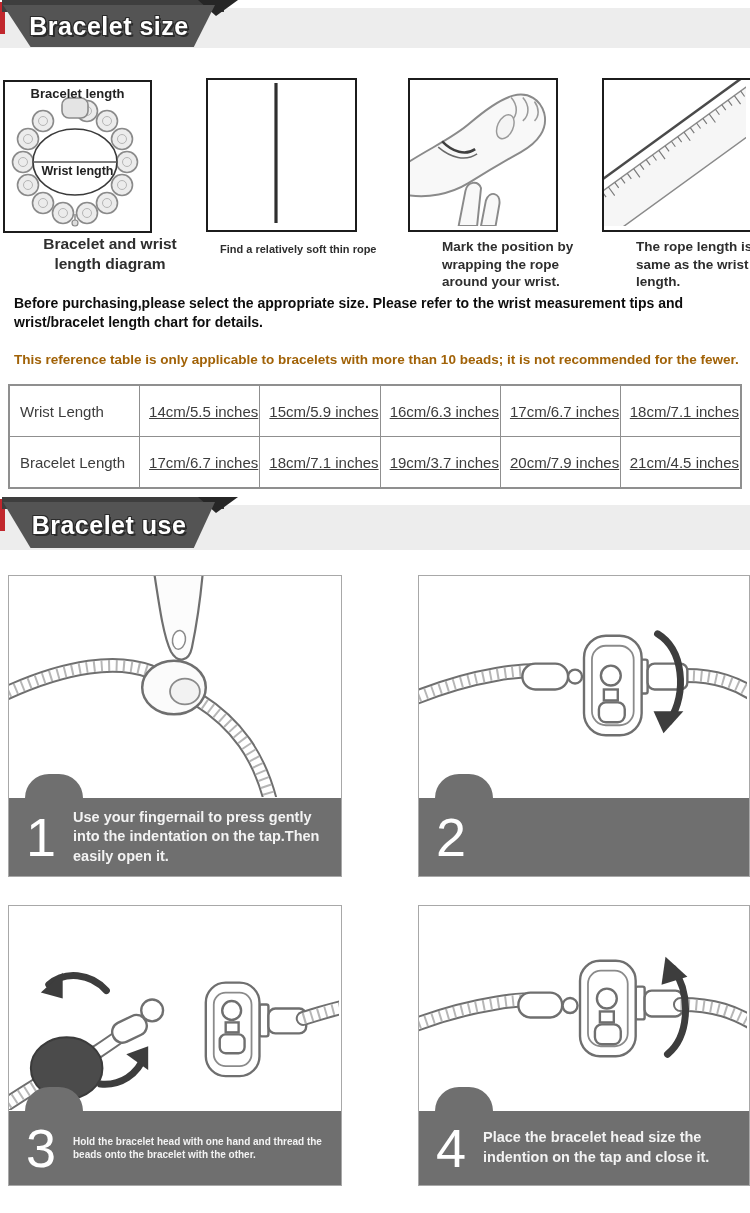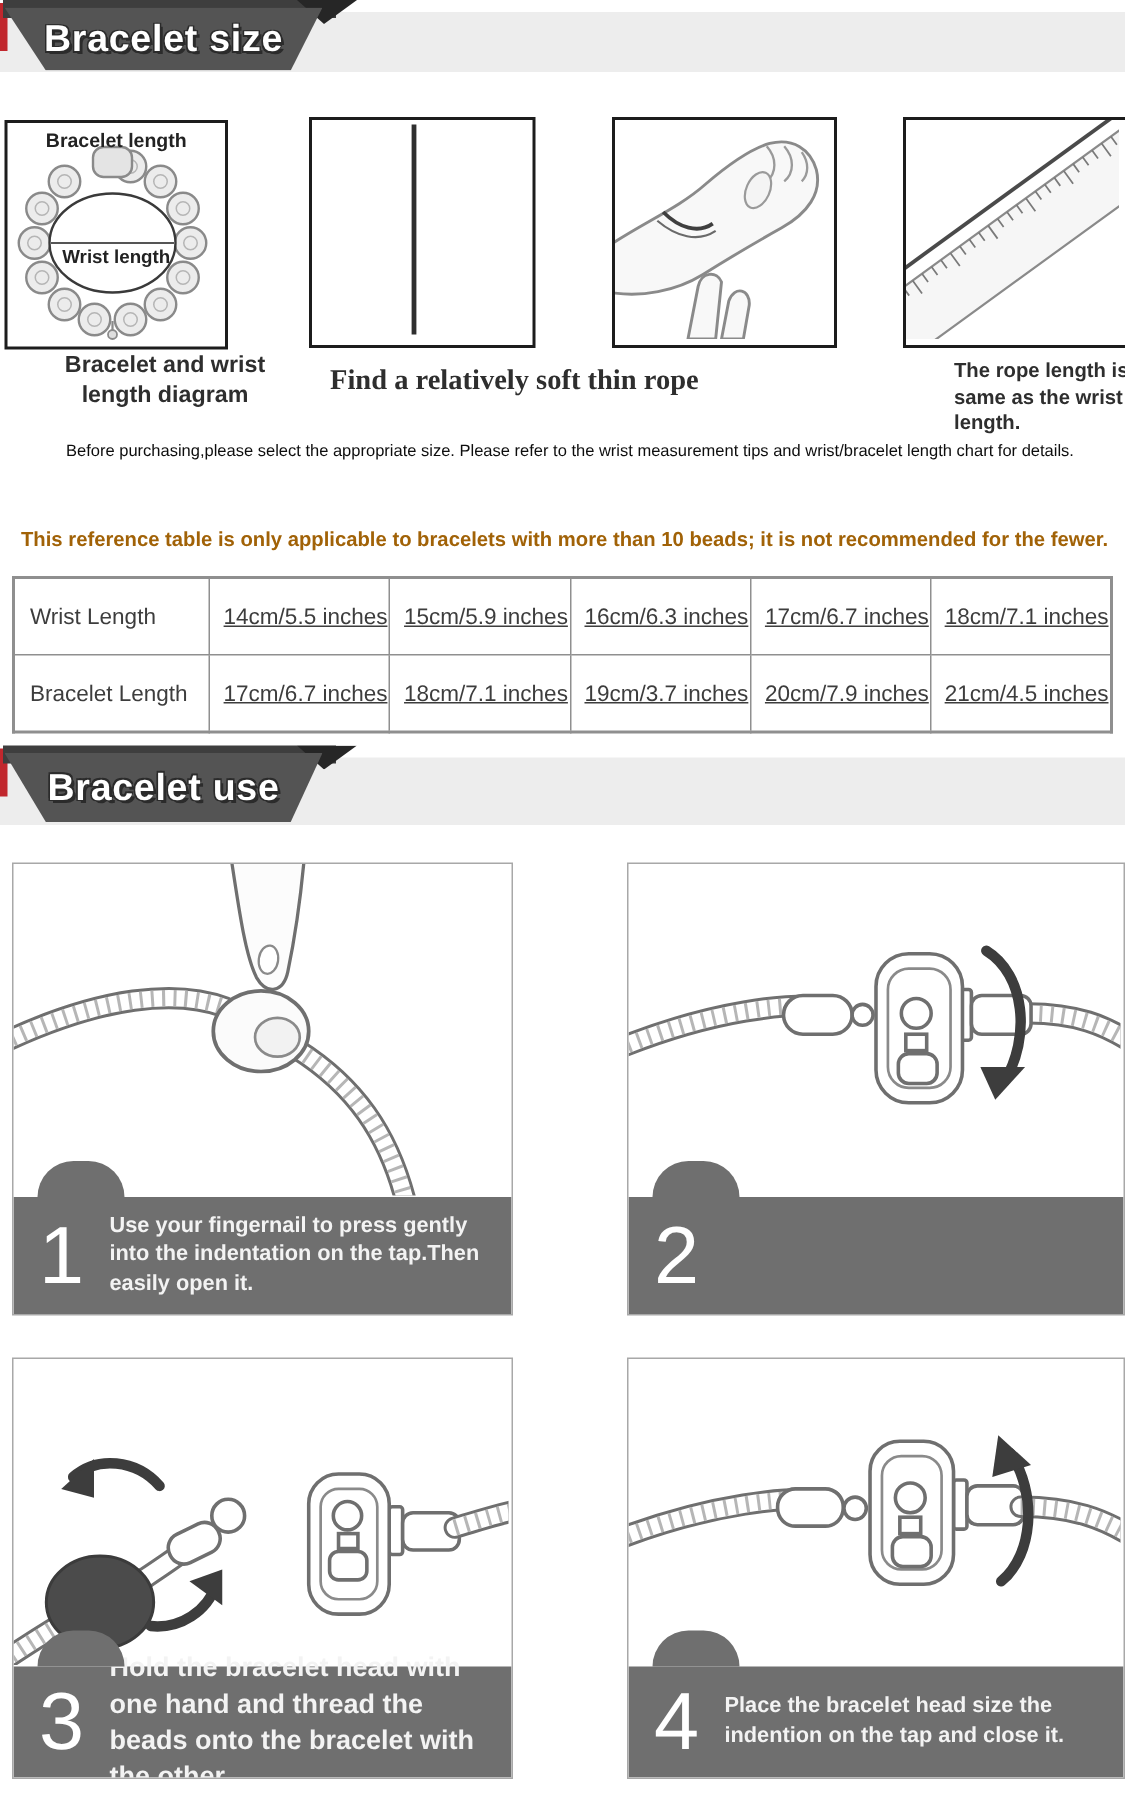--- a/index.html
+++ b/index.html
@@ -19,42 +19,42 @@
                display:flex;align-items:center;justify-content:center;}
   .ribbon-label{color:#fff;font-size:25px;font-weight:700;letter-spacing:.5px;
                 text-shadow:2px 2px 0 #2b2b2b,-1px 1px 0 #2b2b2b,1px -1px 0 #2b2b2b,-1px -1px 0 #2b2b2b;}
 
   
   .fig-box{position:absolute;border:2px solid #1c1c1c;background:#fff;overflow:hidden;}
   .fig-label{position:absolute;left:0;right:0;text-align:center;font-weight:700;color:#222;}
   .fig-caption{position:absolute;font-weight:700;color:#2e2e2e;line-height:1.3;margin-left:34px;}
 
   
-  .intro{position:absolute;left:14px;top:294px;width:732px;font-size:11px;font-weight:400;
-         color:#0d0d0d;line-height:1.34;text-align:center;}
+  .intro{position:absolute;left:14px;top:294px;width:732px;font-size:14px;font-weight:700;
+         color:#0d0d0d;line-height:1.34;}
   .warning{position:absolute;left:14px;top:352px;width:732px;font-size:13.5px;font-weight:700;}
 
   
   table.size{position:absolute;left:8px;top:384px;width:734px;border-collapse:collapse;
              border:2px solid #8f8f8f;table-layout:fixed;}
   table.size th,table.size td{border:1px solid #8f8f8f;height:48px;font-size:15px;
              font-weight:400;color:#3d3d3d;}
   table.size th{width:118px;text-align:left;padding-left:10px;}
   table.size td{text-align:right;text-decoration:underline;}
 
   
   .step-box{position:absolute;border:1px solid #a8a8a8;background:#fff;overflow:hidden;}
   .step-ill{position:absolute;left:0;right:0;top:0;}
   .step-band{position:absolute;left:0;right:0;bottom:0;background:#6f6f6f;
              display:flex;align-items:center;}
   .step-bump{position:absolute;left:16px;width:58px;height:24px;background:#6f6f6f;
              border-radius:29px 29px 0 0;}
   .step-num{width:64px;text-align:center;font-size:54px;font-weight:400;color:#fff;line-height:.9;flex:0 0 auto;}
   .step-text{flex:1;color:#f3f3f3;font-weight:600;font-size:14.5px;line-height:1.35;padding-right:10px;}
-  .step-text.small{font-size:18px;}
+  .step-text.small{font-size:10px;}
 
   
   .rope-o{fill:none;stroke:#6f6f6f;stroke-width:15;stroke-linecap:round;}
   .rope-i{fill:none;stroke:#ffffff;stroke-width:11;stroke-linecap:round;}
   .rope-r{fill:none;stroke:#a9a9a9;stroke-width:11;stroke-dasharray:2 5.5;opacity:.85;}
   .ln{fill:#fff;stroke:#6f6f6f;stroke-width:2.4;}
   .ln2{fill:none;stroke:#8a8a8a;stroke-width:1.8;}
   .arrow{fill:none;stroke:#3d3d3d;stroke-width:7;stroke-linecap:round;}
   .ah{fill:#3d3d3d;}
 </style>
@@ -116,33 +116,34 @@
     <div class="fig-label" style="top:4px;font-size:13px;">Bracelet length</div>
     <div class="fig-label" style="top:82px;font-size:12.5px;">Wrist length</div>
   </div>
   <div class="fig-caption" style="left:0;top:234px;width:152px;text-align:center;font-size:15.5px;">Bracelet and wrist length diagram</div>
 
   <div class="fig-box" style="left:206px;top:78px;width:147px;height:150px;">
     <svg viewBox="0 0 143 146" width="143" height="146">
       <line x1="68" y1="3" x2="68" y2="143" stroke="#2f2f2f" stroke-width="3.2"></line>
     </svg>
   </div>
-  <div class="fig-caption" style="left:186px;top:242px;width:190px;font-size:19px;white-space:nowrap;font-family:Liberation Serif, serif;">Find a relatively soft thin rope</div>
+  <div class="fig-caption" style="left:186px;top:242px;width:190px;font-size:11px;white-space:nowrap;">Find a relatively soft thin rope</div>
 
   <div class="fig-box" style="left:408px;top:78px;width:146px;height:150px;">
     <svg viewBox="0 0 146 150" width="142" height="146">
       <path d="M-4 86 C 20 70 44 60 62 44 C 76 32 92 20 106 16 C 122 12 134 20 138 34 C 142 50 132 64 114 74 C 96 84 76 96 60 106 C 42 117 18 122 -4 118 Z" fill="#f8f8f8" stroke="#8a8a8a" stroke-width="2"></path>
       <path d="M104 18 C 111 26 111 36 104 42 M116 18 C 123 26 123 36 116 42 M128 22 C 133 29 133 37 128 42" fill="none" stroke="#9a9a9a" stroke-width="1.6"></path>
       <ellipse cx="98" cy="48" rx="8" ry="13" transform="rotate(24 98 48)" fill="#f4f4f4" stroke="#9a9a9a" stroke-width="1.5"></ellipse>
       <path d="M33 63 C 44 74 57 78 67 71" fill="none" stroke="#3f3f3f" stroke-width="2.6"></path>
       <path d="M29 69 C 42 80 57 84 69 76" fill="none" stroke="#6a6a6a" stroke-width="1.5"></path>
       <path d="M50 150 L 57 114 C 59 104 70 103 73 111 L 69 150 Z" fill="#f8f8f8" stroke="#8a8a8a" stroke-width="2"></path>
       <path d="M73 150 L 78 124 C 82 113 93 116 92 127 L 88 150 Z" fill="#f8f8f8" stroke="#8a8a8a" stroke-width="2"></path>
     </svg>
   </div>
+  <div class="fig-caption" style="left:408px;top:238px;width:155px;text-align:left;font-size:13.5px;">Mark the position by wrapping the rope around your wrist.</div>
 
   <div class="fig-box" style="left:602px;top:78px;width:146px;height:150px;">
     <svg viewBox="0 0 146 150" width="142" height="146">
       <g transform="rotate(-36 73 80)">
         <line x1="-40" y1="54" x2="190" y2="54" stroke="#4a4a4a" stroke-width="2.6"></line>
         <rect x="-40" y="64" width="230" height="42" fill="#f6f6f6" stroke="#8a8a8a" stroke-width="1.5"></rect>
         <path d="M-32 64 v11 M-24 64 v7 M-16 64 v7 M-8 64 v7 M0 64 v11 M8 64 v7 M16 64 v7 M24 64 v7 M32 64 v11 M40 64 v7 M48 64 v7 M56 64 v7 M64 64 v11 M72 64 v7 M80 64 v7 M88 64 v7 M96 64 v11 M104 64 v7 M112 64 v7 M120 64 v7 M128 64 v11 M136 64 v7 M144 64 v7 M152 64 v7 M160 64 v11 M168 64 v7 M176 64 v7 M184 64 v7" stroke="#7a7a7a" stroke-width="1.2" fill="none"></path>
       </g>
     </svg>
   </div>

